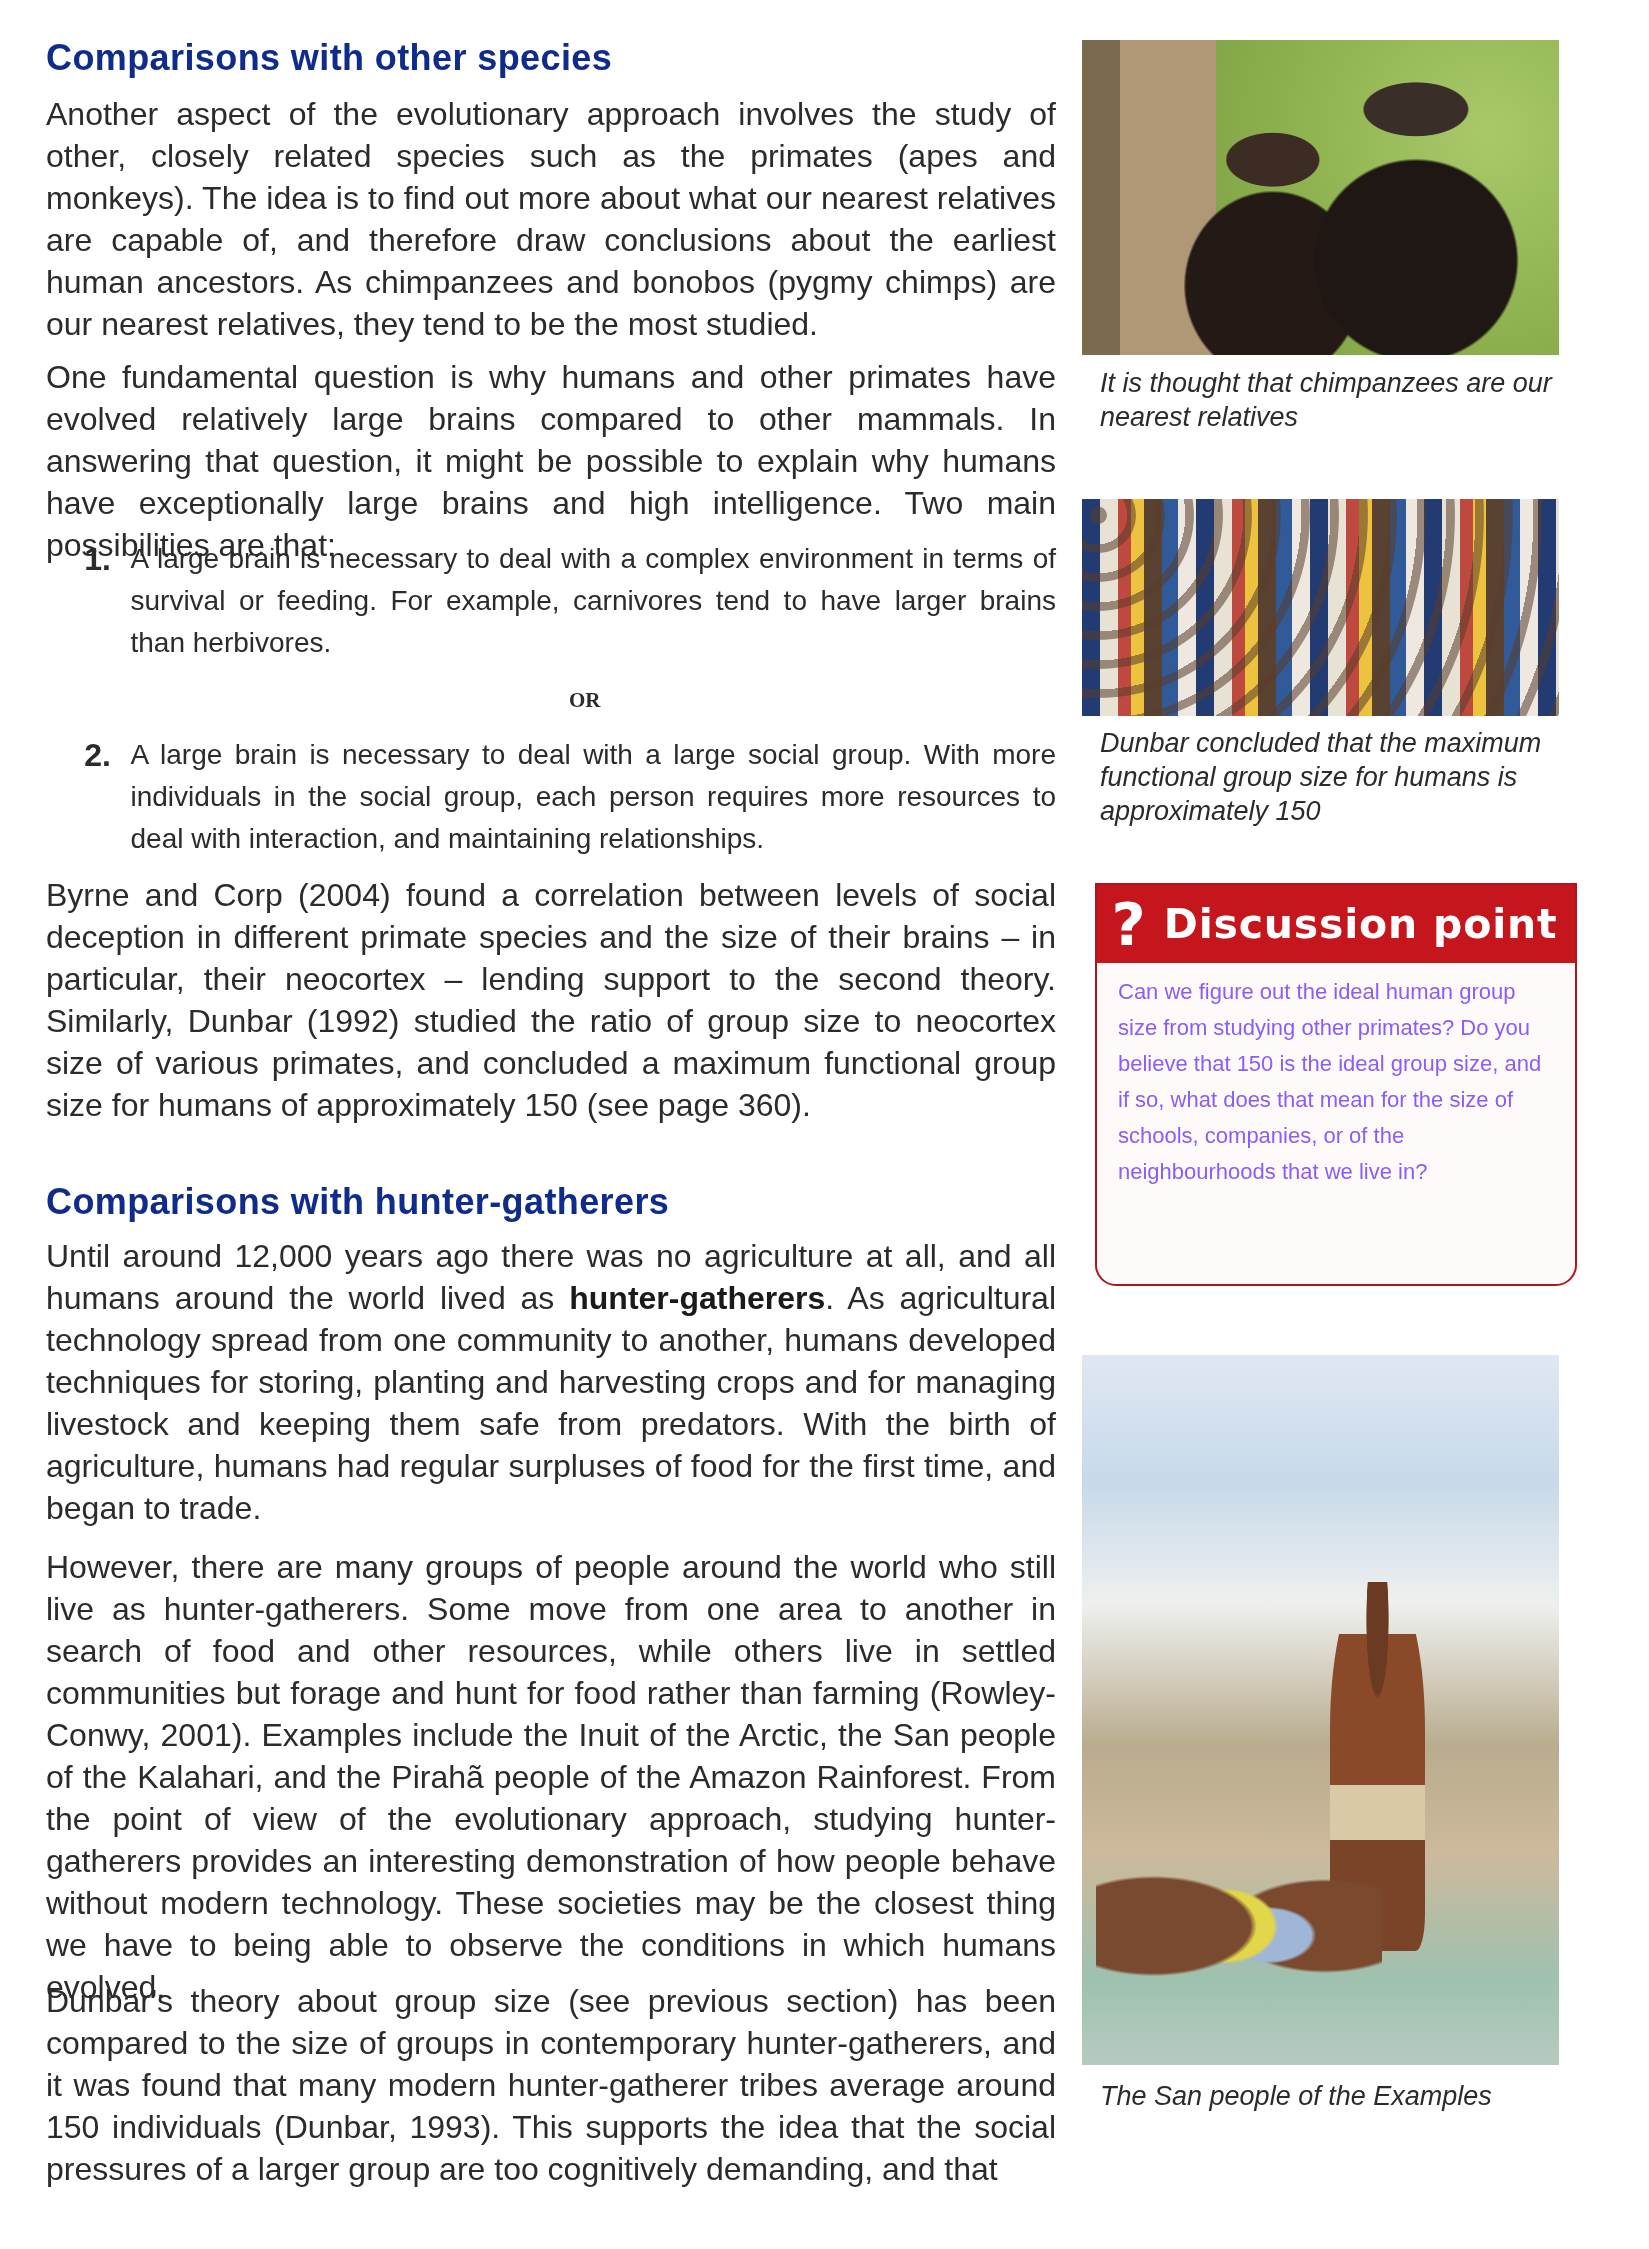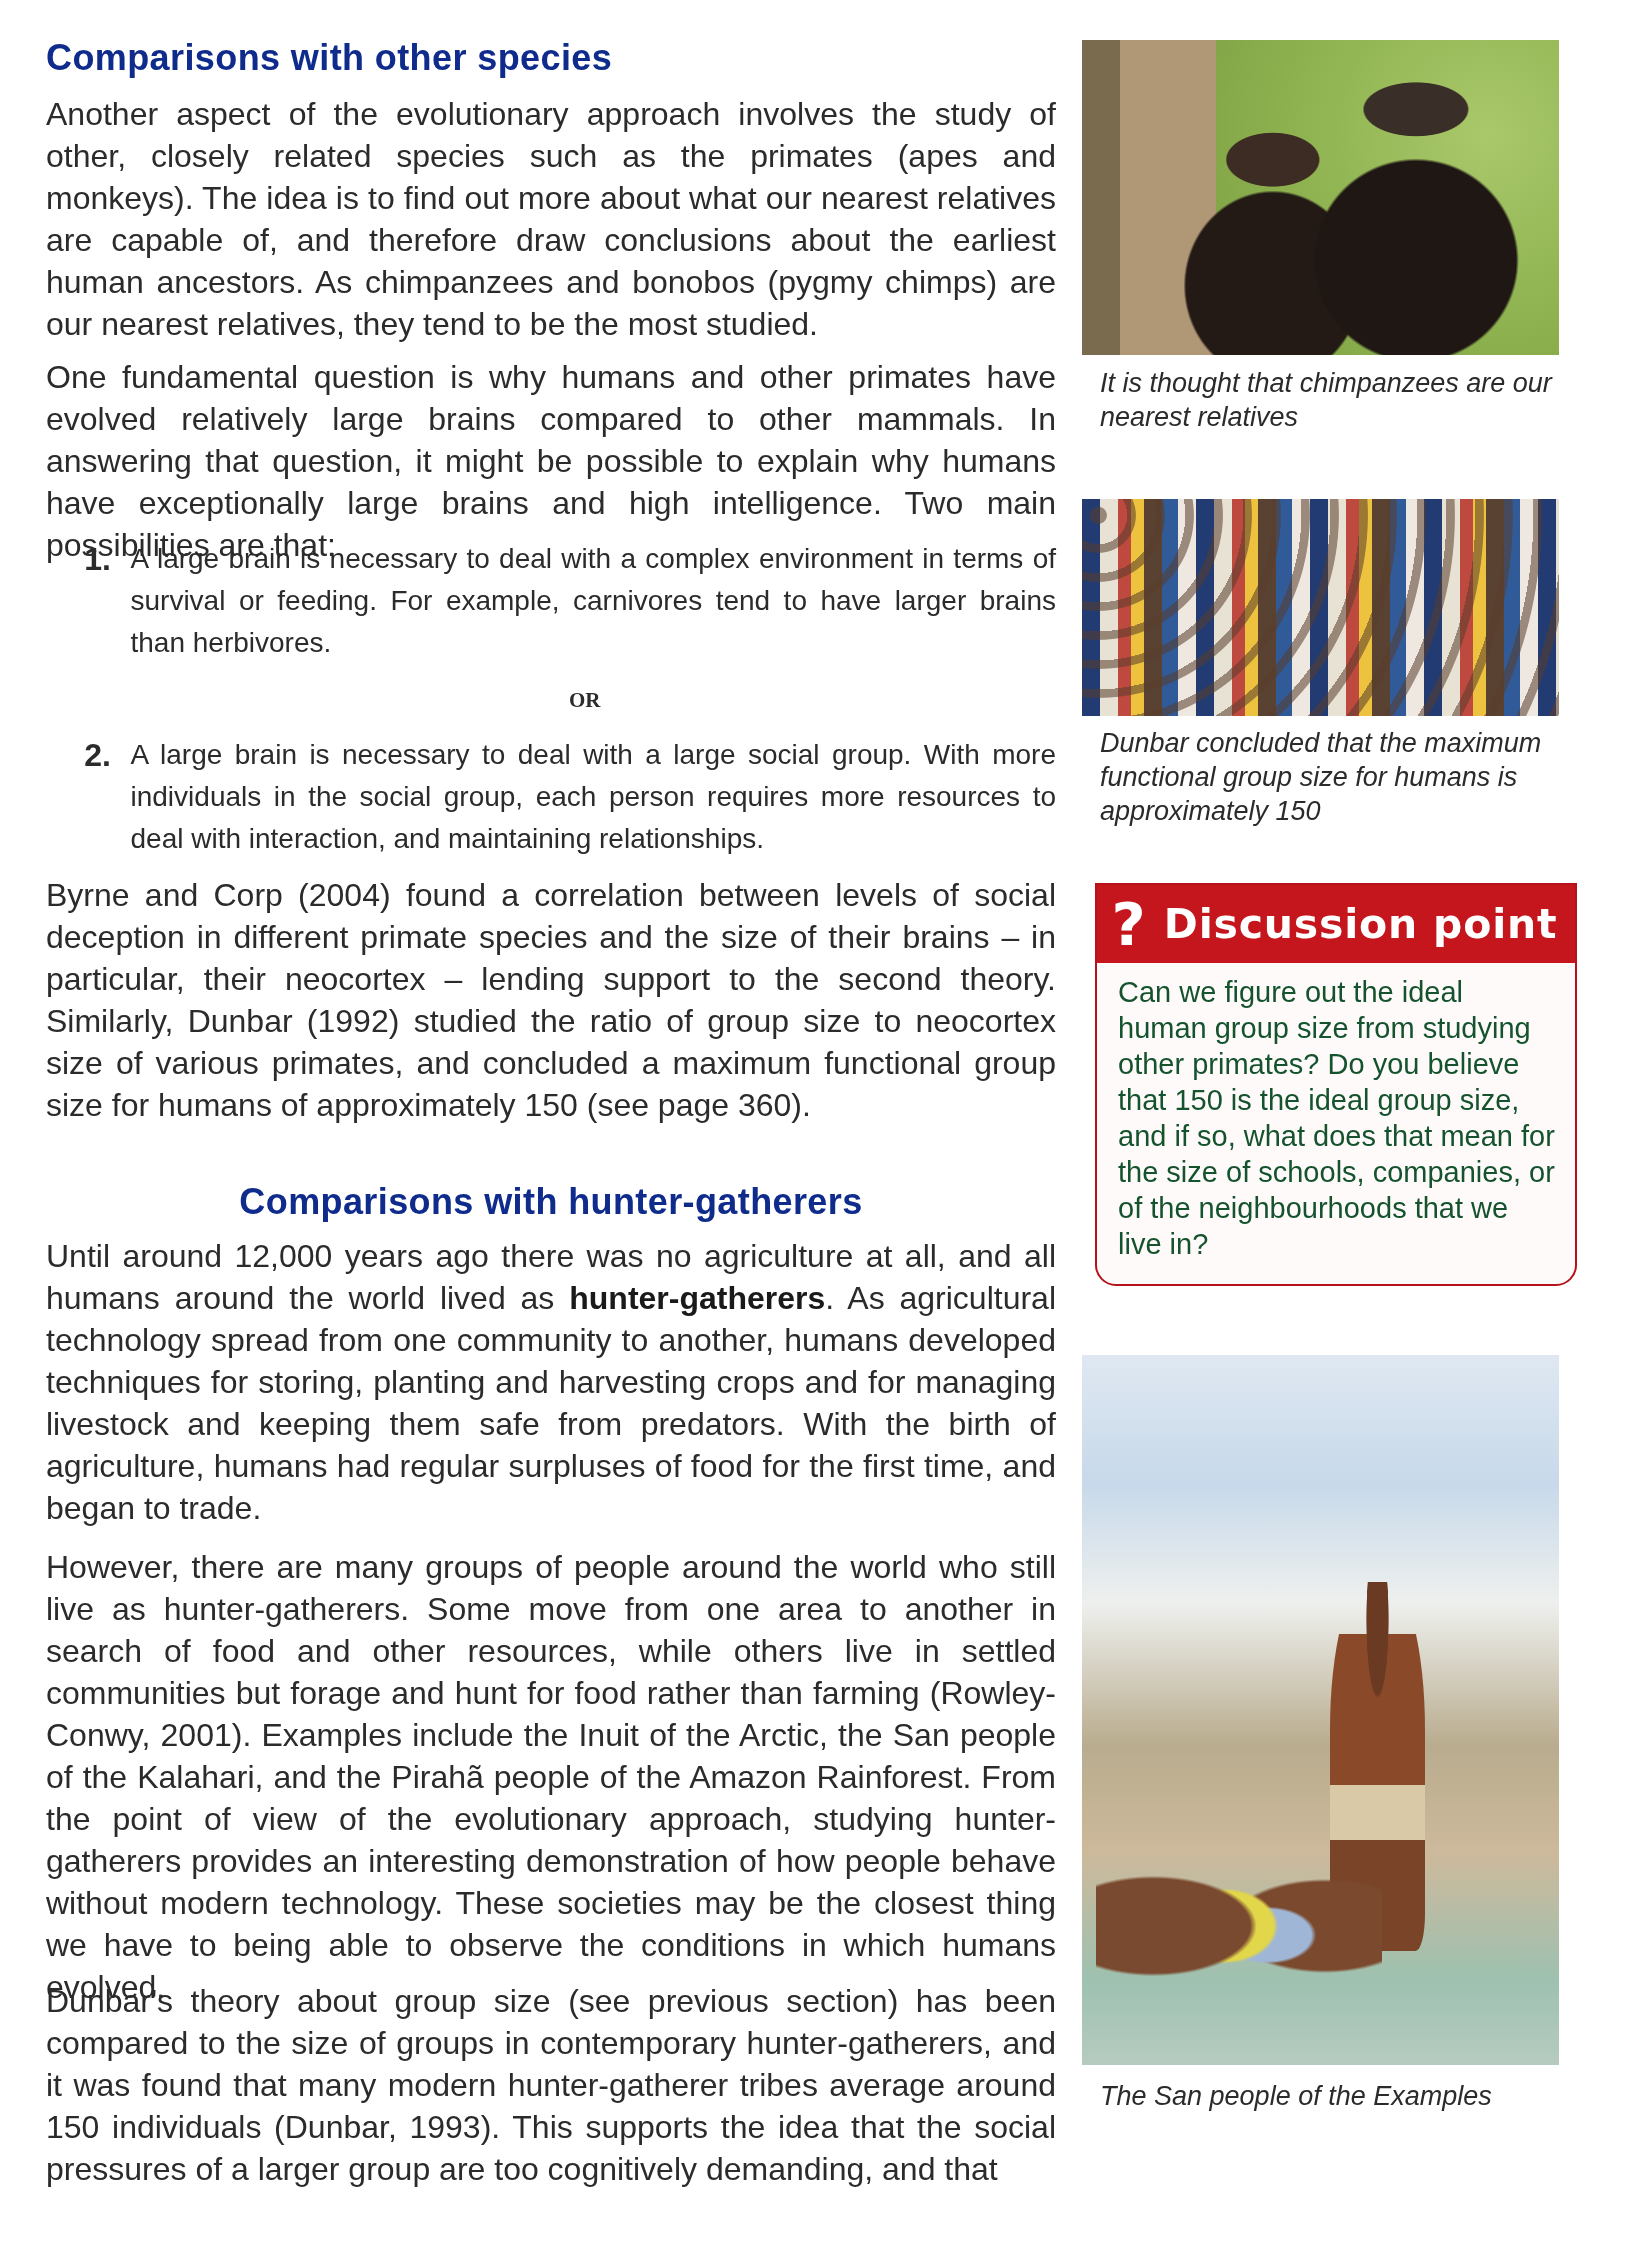--- a/index.html
+++ b/index.html
@@ -54,22 +54,22 @@
                 radial-gradient(ellipse at 60% 45%, #9fb6d6 0 18%, transparent 20%),
                 radial-gradient(ellipse at 80% 40%, #7b4a2e 0 28%, transparent 30%); }
 
   
   .disc { position:absolute; left:1095px; top:883px; width:482px; height:403px;
           border:2.4px solid #b5121b; border-radius:0 0 21px 21px; background:#fffafa; box-sizing:border-box; }
   .disc-head { height:78px; background:#c4161c; display:flex; align-items:center; padding-left:14.6px; }
   .disc-q { font-family:"DejaVu Sans", sans-serif; font-weight:bold; font-size:59px; color:#fff;
             line-height:59px; margin-right:18px; }
   .disc-title { font-family:"DejaVu Sans", sans-serif; font-weight:bold; font-size:41px; color:#fff; letter-spacing:0.8px; }
-  .disc-body { padding:11.4px 19.5px 0 21px; font-family:"Liberation Sans", sans-serif; font-size:29px;
-               line-height:36px; color:#14532d; }
+  .disc-body { padding:11.4px 19.5px 0 21px; font-family:"Liberation Sans", sans-serif; font-size:22px;
+               line-height:36px; color:#8b5cf6; }
 </style>
 </head>
 <body>
 
 <h2 class="section abs col-left" style="top:37px;">Comparisons with other species</h2>
 
 <p class="body abs col-left" style="top:93px;">Another aspect of the evolutionary approach involves the study of other, closely related species such as the primates (apes and monkeys). The idea is to find out more about what our nearest relatives are capable of, and therefore draw conclusions about the earliest human ancestors. As chimpanzees and bonobos (pygmy chimps) are our nearest relatives, they tend to be the most studied.</p>
 
 <p class="body abs col-left" style="top:356px;">One fundamental question is why humans and other primates have evolved relatively large brains compared to other mammals. In answering that question, it might be possible to explain why humans have exceptionally large brains and high intelligence. Two main possibilities are that:</p>
 
@@ -80,21 +80,21 @@
 
 <div class="abs or" style="left:569px; top:688px;">OR</div>
 
 <div class="abs col-left list-item" style="top:734px;">
   <span class="num">2.</span>
   <span class="txt">A large brain is necessary to deal with a large social group. With more individuals in the social group, each person requires more resources to deal with interaction, and maintaining relationships.</span>
 </div>
 
 <p class="body abs col-left" style="top:874px;">Byrne and Corp (2004) found a correlation between levels of social deception in different primate species and the size of their brains – in particular, their neocortex – lending support to the second theory. Similarly, Dunbar (1992) studied the ratio of group size to neocortex size of various primates, and concluded a maximum functional group size for humans of approximately 150 (see page 360).</p>
 
-<h2 class="section abs col-left" style="top:1181px;text-align:center;">Comparisons with hunter-gatherers</h2>
+<h2 class="section abs col-left" style="top:1181px;">Comparisons with hunter-gatherers</h2>
 
 <p class="body abs col-left" style="top:1235px;"><span>Until around 12,000 years ago there was no agriculture at all, and all humans around the world lived as </span><b>hunter-gatherers</b><span>. As agricultural technology spread from one community to another, humans developed techniques for storing, planting and harvesting crops and for managing livestock and keeping them safe from predators. With the birth of agriculture, humans had regular surpluses of food for the first time, and began to trade.</span></p>
 
 <p class="body abs col-left" style="top:1546px;">However, there are many groups of people around the world who still live as hunter-gatherers. Some move from one area to another in search of food and other resources, while others live in settled communities but forage and hunt for food rather than farming (Rowley-Conwy, 2001). Examples include the Inuit of the Arctic, the San people of the Kalahari, and the Pirahã people of the Amazon Rainforest. From the point of view of the evolutionary approach, studying hunter-gatherers provides an interesting demonstration of how people behave without modern technology. These societies may be the closest thing we have to being able to observe the conditions in which humans evolved.</p>
 
 <p class="body abs col-left" style="top:1980px;">Dunbar's theory about group size (see previous section) has been compared to the size of groups in contemporary hunter-gatherers, and it was found that many modern hunter-gatherer tribes average around 150 individuals (Dunbar, 1993). This supports the idea that the social pressures of a larger group are too cognitively demanding, and that</p>
 
 <div class="photo chimp" style="left:1082px; top:40px; width:477px; height:315px;"></div>
 <div class="caption" style="left:1084px; top:366px; width:488px;">It is thought that chimpanzees are our nearest relatives</div>
 

